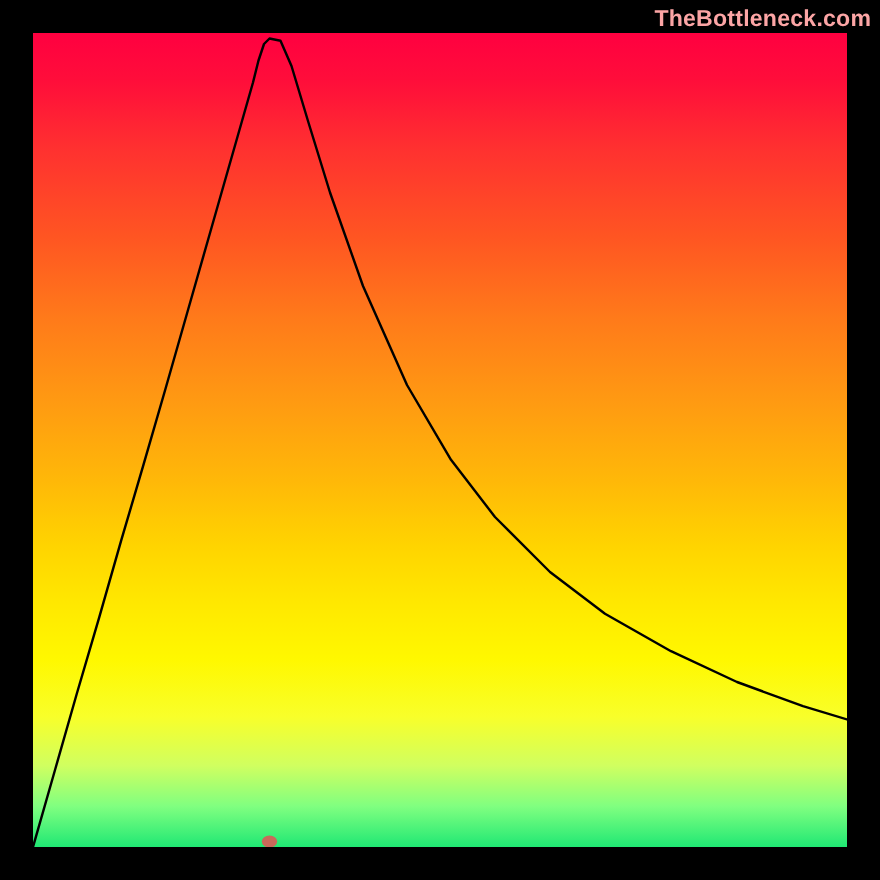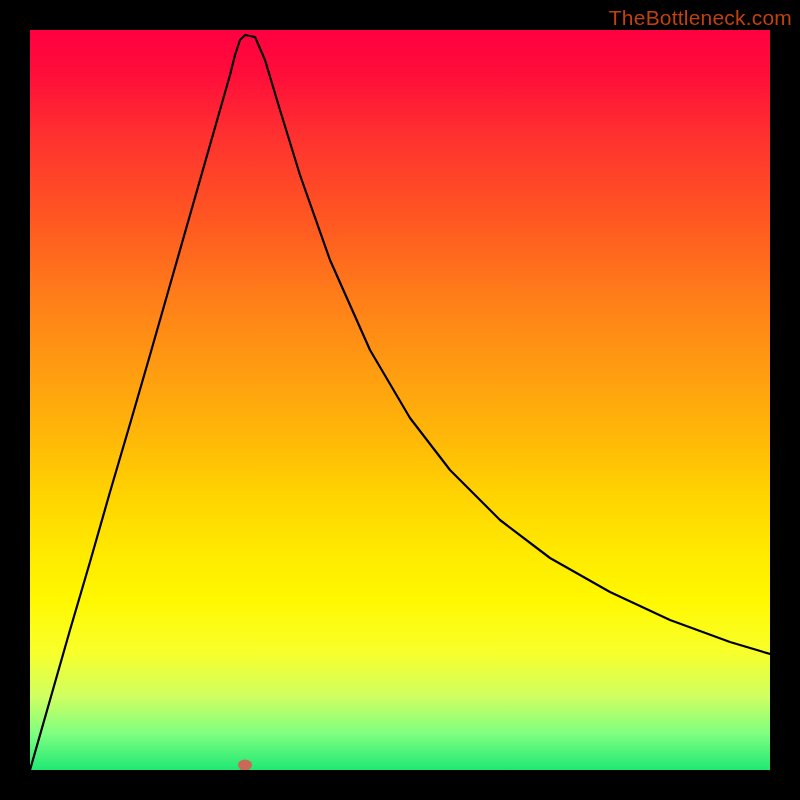--- a/index.html
+++ b/index.html
@@ -53,22 +53,22 @@
     height: 11px;
     border-radius: 50%;
     background: #c9695a;
     transform: translate(-50%, -50%);
   }
   .credit {
     position: absolute;
     top: 6px;
     right: 8px;
     font-size: 21px;
-    font-weight: normal;
-    color: #c2410c;
+    font-weight: bold;
+    color: #fca5a5;
     letter-spacing: 0.2px;
   }
 </style>
 </head>
 <body>
 
 <div class="frame">
   <div class="credit">TheBottleneck.com</div>
 
   <div class="plot">

